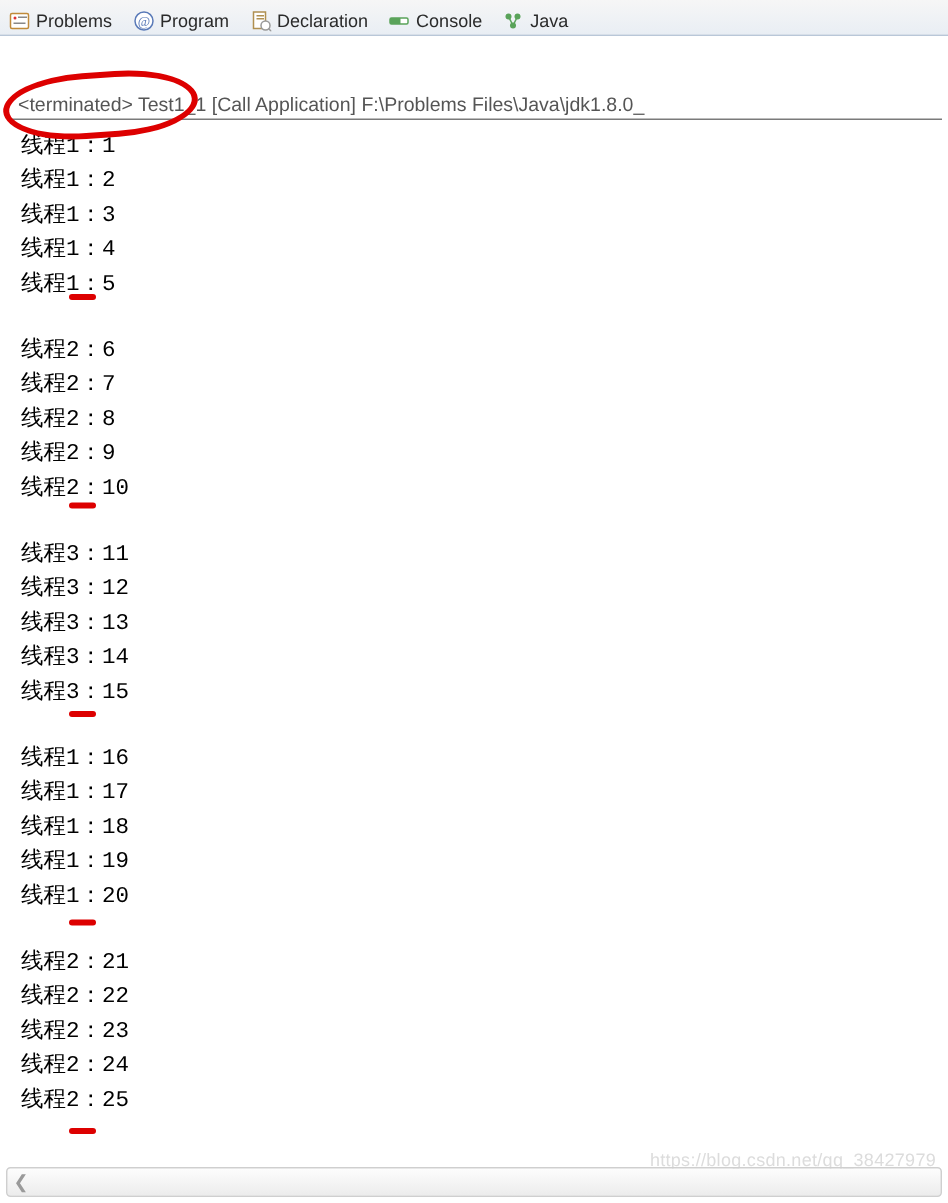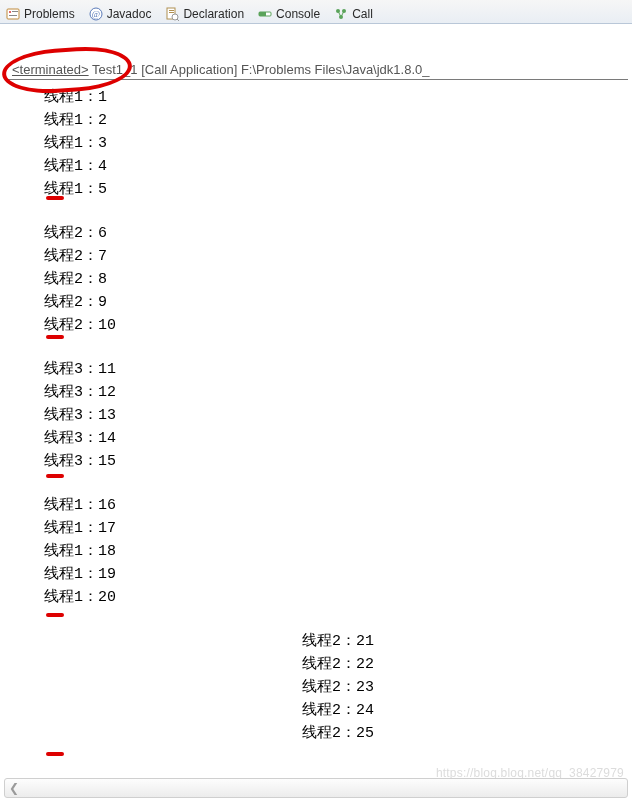--- a/index.html
+++ b/index.html
@@ -47,32 +47,32 @@
   }
   .icon { width: 14px; height: 14px; display: inline-block; }
   .run-info {
     padding: 2px 4px;
     font-size: 13px;
     color: #555;
     white-space: nowrap;
     border-bottom: 1px solid #7a7a7a;
     margin: 36px 4px 4px 8px;
   }
-  .run-info .term { color: #555; text-decoration: underline; }
+  .run-info .term { color: #555; }
   .console {
     padding: 2px 0 0 14px;
     font-family: Consolas, "Courier New", monospace;
     font-size: 15px;
     line-height: 23px;
     color: #000;
     white-space: pre;
   }
   .console .block { margin-bottom: 21px; }
-  .console .block:last-child { margin-bottom: 0; text-align: center; }
-  .console .line { height: 23px; margin-left: 30px; }
+  .console .block:last-child { margin-bottom: 0; }
+  .console .line { height: 23px; }
   .bottombar {
     position: absolute;
     left: 4px; right: 4px; bottom: 4px;
     height: 20px;
     background: linear-gradient(#fdfdfd, #ececec);
     border: 1px solid #cfcfcf;
     border-radius: 3px;
     display: flex;
     align-items: center;
     padding: 0 4px;
@@ -117,21 +117,21 @@
     </span>
     <span class="lbl">Problems</span>
   </div>
   <div class="tab">
     <span class="icon">
       <svg viewBox="0 0 14 14">
           <circle cx="7" cy="7" r="6" fill="#fff" stroke="#5a7ab8"></circle>
           <text x="7" y="10" text-anchor="middle" font-size="9" fill="#5a7ab8" font-family="serif">@</text>
         </svg>
     </span>
-    <span class="lbl">Javadoc</span>
+    <span class="lbl">Program</span>
   </div>
   <div class="tab">
     <span class="icon">
       <svg viewBox="0 0 14 14">
           <rect x="2" y="1" width="8" height="11" fill="#fff" stroke="#b09050"></rect>
           <rect x="4" y="3" width="5" height="1" fill="#b09050"></rect>
           <rect x="4" y="5" width="5" height="1" fill="#b09050"></rect>
           <circle cx="10" cy="10" r="3" fill="#fff" stroke="#999"></circle>
           <line x1="12" y1="12" x2="14" y2="14" stroke="#999"></line>
         </svg>
@@ -150,37 +150,37 @@
   <div class="tab">
     <span class="icon">
       <svg viewBox="0 0 14 14">
           <circle cx="4" cy="4" r="2" fill="#5aa35a"></circle>
           <circle cx="10" cy="4" r="2" fill="#5aa35a"></circle>
           <circle cx="7" cy="10" r="2" fill="#5aa35a"></circle>
           <line x1="4" y1="4" x2="7" y2="10" stroke="#5aa35a"></line>
           <line x1="10" y1="4" x2="7" y2="10" stroke="#5aa35a"></line>
         </svg>
     </span>
-    <span class="lbl">Call</span>
+    <span class="lbl">Java</span>
   </div>
 </div>
 
 <div class="run-info">
   <span class="term">&lt;terminated&gt;</span>
   <span>Test1_1</span>
   <span>[Call Application]</span>
   <span>F:\Problems Files\Java\jdk1.8.0_</span>
 </div>
 
 <div class="console" id="console-out"><div class="block"><div class="line">线程1：1</div><div class="line">线程1：2</div><div class="line">线程1：3</div><div class="line">线程1：4</div><div class="line">线程1：5</div></div><div class="block"><div class="line">线程2：6</div><div class="line">线程2：7</div><div class="line">线程2：8</div><div class="line">线程2：9</div><div class="line">线程2：10</div></div><div class="block"><div class="line">线程3：11</div><div class="line">线程3：12</div><div class="line">线程3：13</div><div class="line">线程3：14</div><div class="line">线程3：15</div></div><div class="block"><div class="line">线程1：16</div><div class="line">线程1：17</div><div class="line">线程1：18</div><div class="line">线程1：19</div><div class="line">线程1：20</div></div><div class="block"><div class="line">线程2：21</div><div class="line">线程2：22</div><div class="line">线程2：23</div><div class="line">线程2：24</div><div class="line">线程2：25</div></div></div>
 
 <div class="anno circle"></div>
 <div class="anno ul u1"></div>
 <div class="anno ul u2"></div>
 <div class="anno ul u3"></div>
 <div class="anno ul u4"></div>
 <div class="anno ul u5"></div>
 
-<div class="watermark">https://blog.blog.net/qq_38427979</div>
+<div class="watermark">https://blog.csdn.net/qq_38427979</div>
 
 <div class="bottombar">
   <span class="chev">❮</span>
 </div>
 
 </body></html>

